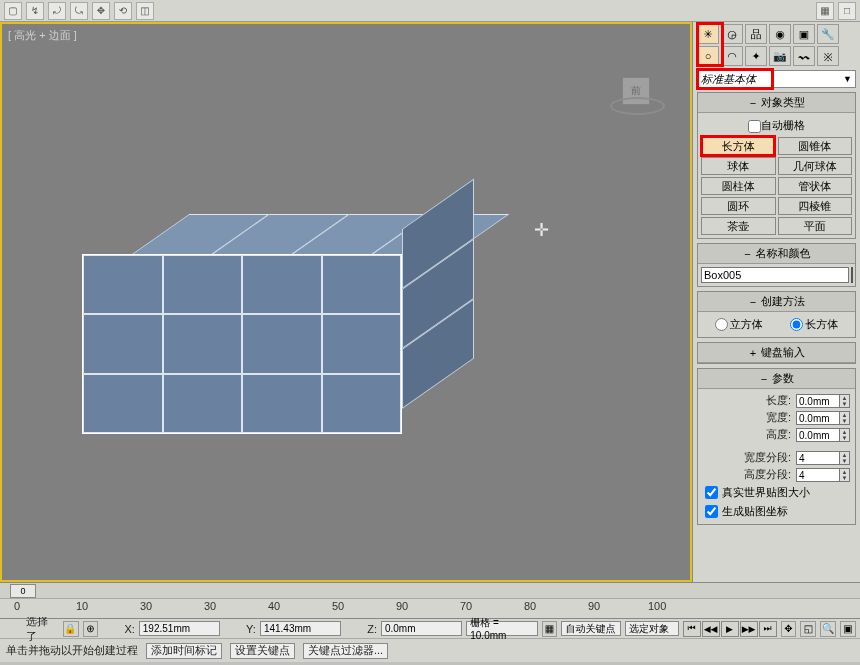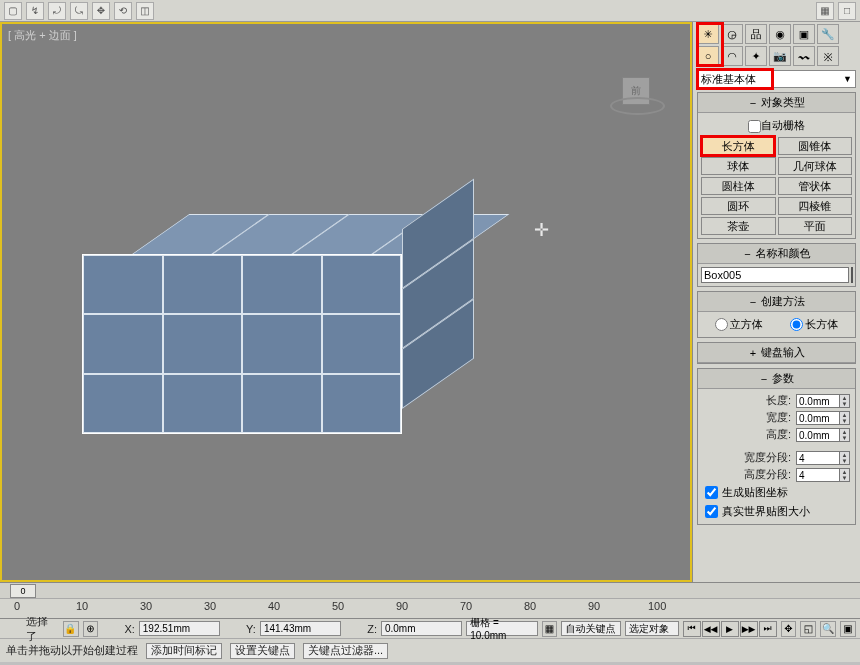--- a/index.html
+++ b/index.html
@@ -30,21 +30,21 @@
   .viewcube .cubeface { position:absolute; top:8px; left:12px; width:28px; height:28px; background:#bbb; border:1px solid #888;
                         display:flex; align-items:center; justify-content:center; color:#555; font-size:10px; }
   .viewcube .ring { position:absolute; top:28px; left:0; width:55px; height:18px; border:2px solid #999; border-radius:50%; }
 
   
   .panel { width:168px; background:#d5d5cf; border-left:1px solid #8a8a8a; display:flex; flex-direction:column; }
   .panel-tabs { position:relative; display:flex; flex-wrap:wrap; padding:2px 4px; gap:2px; }
   .panel-tab { width:22px; height:20px; background:#d5d5cf; border:1px solid #999; display:flex; align-items:center; justify-content:center; font-size:11px; }
   .panel-tab.sel { background:#f5deb3; }
   .red-box1 { position:absolute; top:0px; left:3px; width:28px; height:45px; border:3px solid #e00; pointer-events:none; }
-  .dropdown-row { padding:2px 4px; position:relative; }
+  .dropdown-row { padding:2px 4px; position:relative;font-style:italic; }
   .dropdown { width:100%; height:18px; background:#fff; border:1px solid #888; display:flex; align-items:center; justify-content:space-between; padding:0 3px; }
   .dropdown .arrow { font-size:9px; }
   .red-box2 { position:absolute; top:0px; left:3px; width:78px; height:22px; border:3px solid #e00; pointer-events:none; }
 
   .rollout { margin:2px 4px; border:1px solid #8a8a8a; background:#d5d5cf; }
   .rollout-title { background:#c8c8c2; padding:2px 4px; display:flex; align-items:center; gap:3px; font-size:11px; justify-content:center; border-bottom:1px solid #999; }
   .rollout-title .minus { width:10px; text-align:center; }
   .rollout-body { padding:3px; }
 
   .grid-check { display:flex; align-items:flex-end; justify-content:center; padding:2px 0 4px 0; }
@@ -284,25 +284,25 @@
           <div class="spinner">
               <input value="4" style="">
               <div class="arrows">
                 <span>▲</span>
                 <span>▼</span>
               </div>
             </div>
         </div>
         <div class="check-row">
           <input type="checkbox" checked="" style="">
-          <span>生成贴图坐标</span>
+          <span>真实世界贴图大小</span>
         </div>
         <div class="check-row">
           <input type="checkbox" checked="" style="">
-          <span>真实世界贴图大小</span>
+          <span>生成贴图坐标</span>
         </div>
       </div>
     </div>
   </div>
 </div>
 
 <div class="timeline">
   <div class="slider-track">
     <div class="slider-handle">0</div>
   </div>

